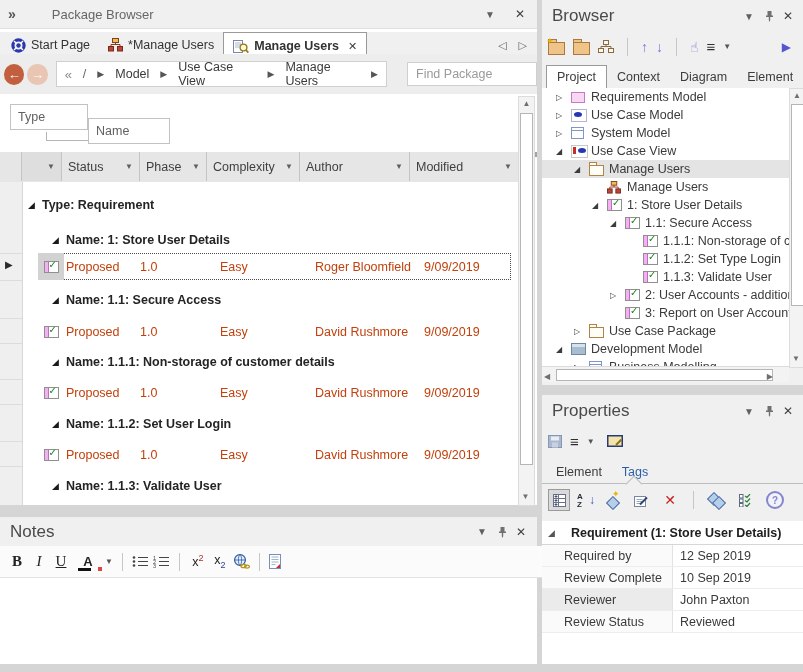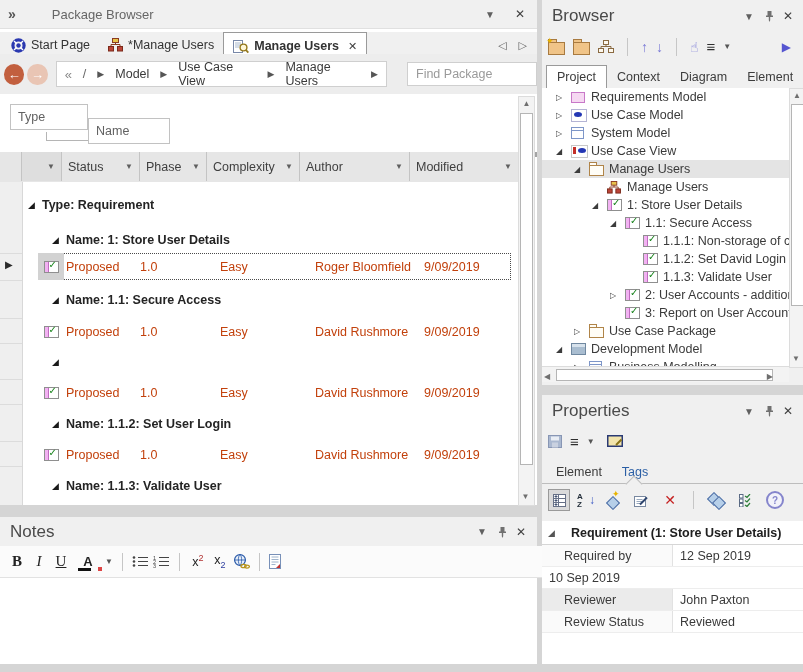--- a/index.html
+++ b/index.html
@@ -266,20 +266,21 @@
         </div>
         <span class="itxt" style="left:66px;">Proposed</span>
         <span class="itxt" style="left:140px;">1.0</span>
         <span class="itxt" style="left:220px;">Easy</span>
         <span class="itxt" style="left:315px;">David Rushmore</span>
         <span class="itxt" style="left:424px;">9/09/2019</span>
       </div>
 
       <div class="grow" style="left:52px;top:171px;">
         <span class="gtri">◢</span>
+        <span>Name: 1.1.1: Non-storage of customer details</span>
       </div>
 
       <div class="irow" style="left:0;top:197px;width:518px;">
         <div class="icell">
           <span class="req">
               <i></i>
               <u>✓</u>
             </span>
         </div>
         <span class="itxt" style="left:66px;">Proposed</span>
@@ -500,21 +501,21 @@
         <span class="tlabel">1.1.1: Non-storage of customer details</span>
       </div>
       <div class="trow" style="padding-left:86px;">
         <span class="exp"></span>
         <span class="tico">
             <span class="req">
               <i></i>
               <u>✓</u>
             </span>
           </span>
-        <span class="tlabel">1.1.2: Set David Login</span>
+        <span class="tlabel">1.1.2: Set Type Login</span>
       </div>
       <div class="trow" style="padding-left:86px;">
         <span class="exp"></span>
         <span class="tico">
             <span class="req">
               <i></i>
               <u>✓</u>
             </span>
           </span>
         <span class="tlabel">1.1.3: Validate User</span>
@@ -659,20 +660,21 @@
     <div id="pgrid">
       <div class="pgroup">
         <span class="gtri" style="color:#555;">◢</span>
         <span>Requirement (1: Store User Details)</span>
       </div>
       <div class="prow">
         <span class="plabel">Required by</span>
         <span class="pval">12 Sep 2019</span>
       </div>
       <div class="prow">
+        <span class="plabel">Review Complete</span>
         <span class="pval">10 Sep 2019</span>
       </div>
       <div class="prow">
         <span class="plabel" style="background:#ebebeb;">Reviewer</span>
         <span class="pval">John Paxton</span>
       </div>
       <div class="prow">
         <span class="plabel">Review Status</span>
         <span class="pval">Reviewed</span>
       </div>

